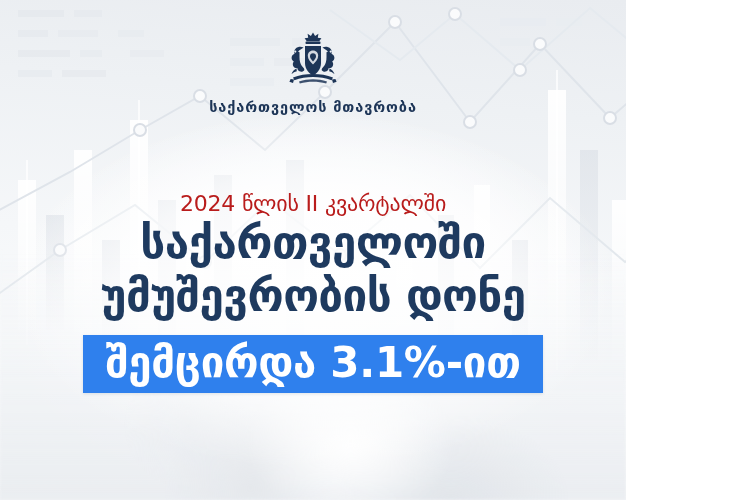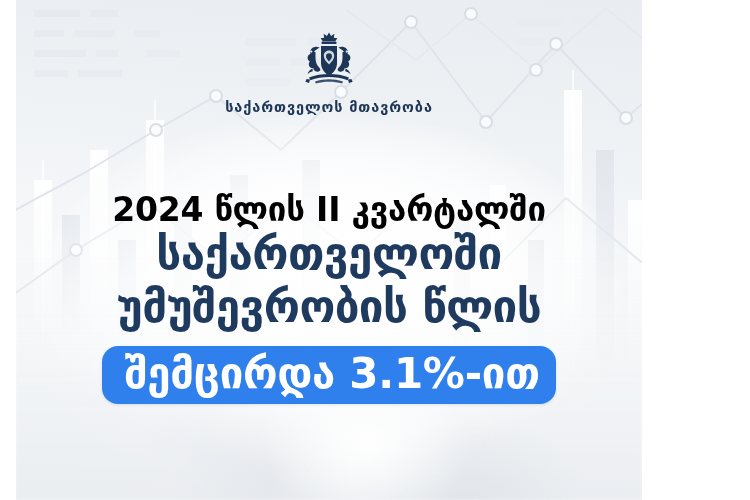--- a/index.html
+++ b/index.html
@@ -11,21 +11,20 @@
     font-family: "DejaVu Sans", "Liberation Sans", sans-serif;
   }
 
   #poster {
     position: relative;
     width: 626px;
     height: 500px;
     overflow: hidden;
     background: #eef0f3;
     user-select: none;
-    margin-left: 16px;
   }
 
   
   .bg-base {
     position: absolute;
     inset: 0;
     background:
       radial-gradient(ellipse 70% 55% at 50% 62%, #ffffff 0%, #fdfdfe 38%, rgba(253,253,254,0) 72%),
       linear-gradient(185deg, #e9ecf0 0%, #eef1f4 22%, #f5f7f9 50%, #fafbfc 72%, #f2f4f6 100%);
   }
@@ -84,23 +83,23 @@
     line-height: 1;
   }
 
   .headline {
     margin-top: 78px;
     text-align: center;
     width: 100%;
   }
 
   .line-quarter {
-    font-size: 33px;
-    font-weight: 700;
-    color: #000000;
+    font-size: 22px;
+    font-weight: 400;
+    color: #b91c1c;
     letter-spacing: -0.2px;
     line-height: 1.0;
   }
 
   .line-big {
     font-size: 44px;
     font-weight: 700;
     color: #1e3a5f;
     letter-spacing: -0.6px;
     line-height: 1.16;
@@ -114,24 +113,23 @@
     width: 100%;
   }
 
   .banner {
     background: #2f80ed;
     color: #ffffff;
     font-size: 42px;
     font-weight: 700;
     letter-spacing: -0.3px;
     line-height: 1.18;
-    padding: 3px 16px 6px 22px;
+    padding: 3px 22px 6px 22px;
     white-space: nowrap;
     box-shadow: 0 1px 3px rgba(30,58,95,0.13);
-    border-radius: 16px;
   }
 </style>
 </head>
 <body>
 
 <div id="poster">
 
   <div class="bg-base"></div>
 
   <svg class="bg-svg" viewBox="0 0 750 500" aria-hidden="true">
@@ -250,21 +248,21 @@
           <path d="M16 51.4 c4.6-1.5 9.3-2.2 14-2.2 4.7 0 9.4 0.7 14 2.2 l-0.8 2.2 c-4.3-1.3-8.7-1.9-13.2-1.9 -4.5 0-8.9 0.6-13.2 1.9z" opacity="0.85"></path>
         </g>
       </svg>
     </div>
 
     <div class="org-name">საქართველოს მთავრობა</div>
 
     <div class="headline">
       <div class="line-quarter">2024 წლის II კვარტალში</div>
       <div class="line-big">საქართველოში</div>
-      <div class="line-big">უმუშევრობის წლის</div>
+      <div class="line-big">უმუშევრობის დონე</div>
     </div>
 
     <div class="banner-row">
       <div class="banner">შემცირდა 3.1%-ით</div>
     </div>
 
   </div>
 </div>
 
 </body></html>

